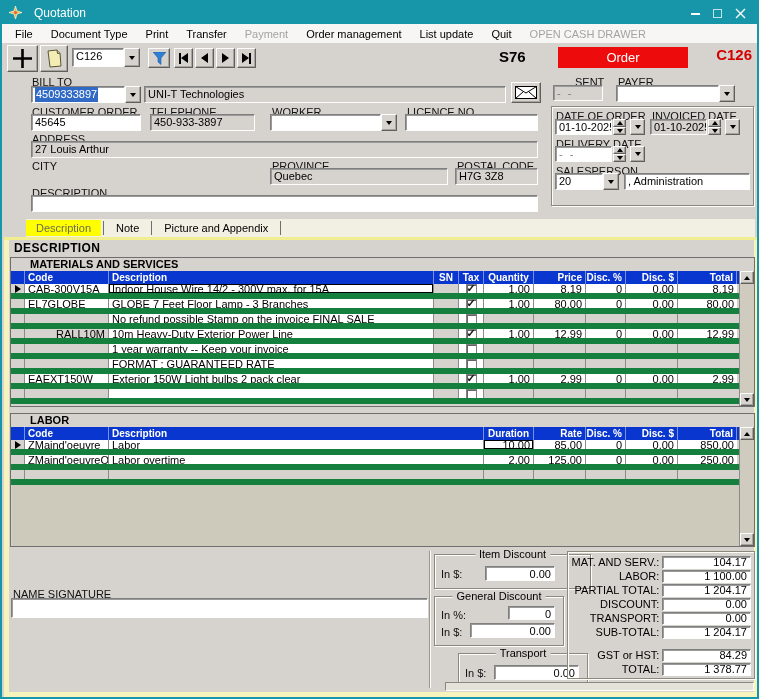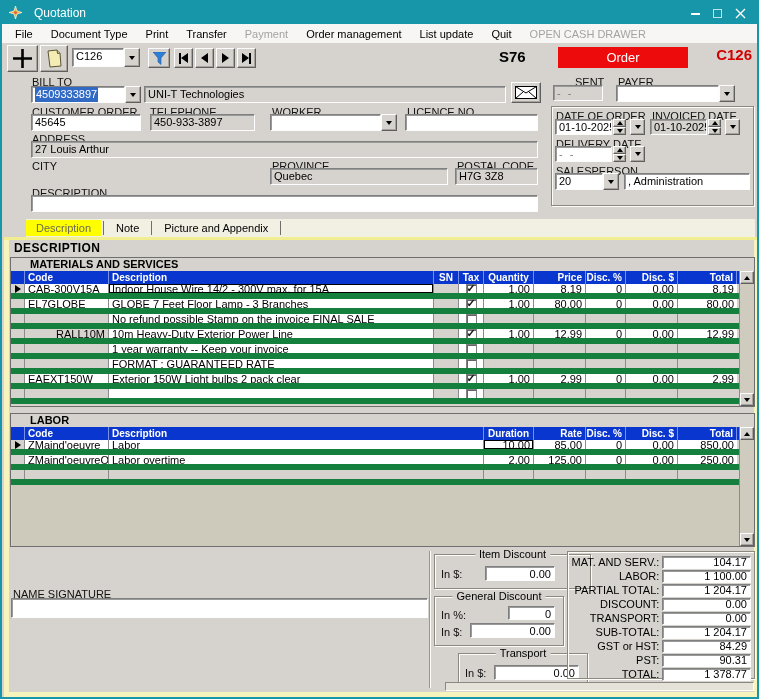--- a/index.html
+++ b/index.html
@@ -539,27 +539,23 @@
         <span class="tval">0.00</span>
       </div>
     <div class="trow" style="margin-top:1px">
         <span class="tlabel">TRANSPORT:</span>
         <span class="tval">0.00</span>
       </div>
     <div class="trow" style="margin-top:1px">
         <span class="tlabel">SUB-TOTAL:</span>
         <span class="tval">1 204.17</span>
       </div>
-    <div class="trow" style="margin-top:1px">
+    <div class="trow" style="margin-top:10px">
         <span class="tlabel">GST or HST:</span>
         <span class="tval">84.29</span>
-      </div>
-    <div class="trow" style="margin-top:1px">
-        <span class="tlabel">PST:</span>
-        <span class="tval">90.31</span>
       </div>
     <div class="trow" style="margin-top:1px">
         <span class="tlabel">TOTAL:</span>
         <span class="tval">1 378.77</span>
       </div>
   </div>
 
   <div class="r" style="left:443px;top:680px;width:309px;height:9px;background:#e5e2da;border:1px solid;border-color:#8b897f #fdfcf7 #fdfcf7 #8b897f"></div>
 
 </div>

